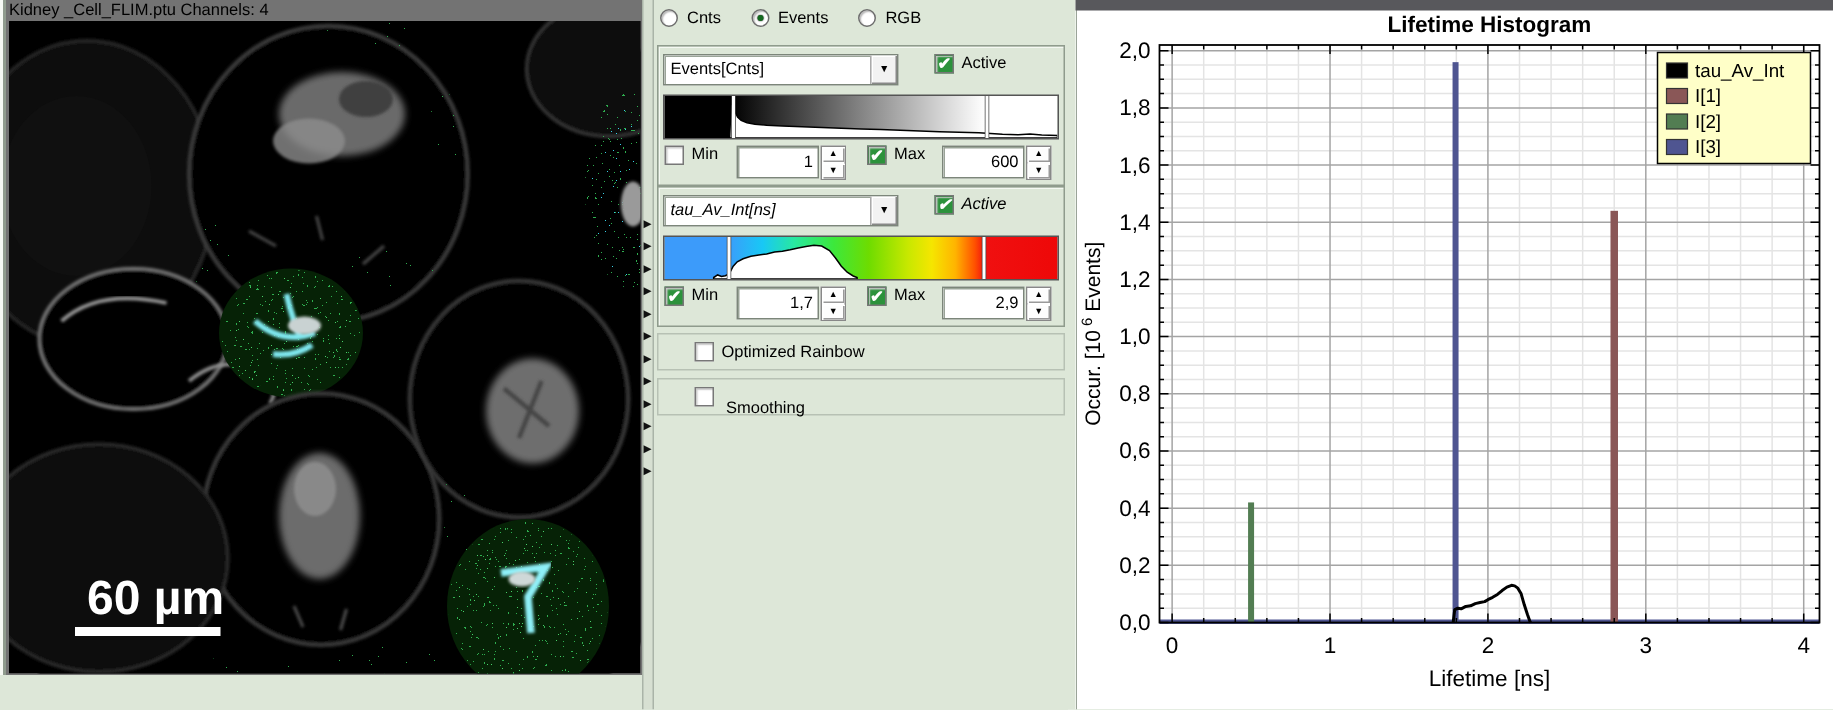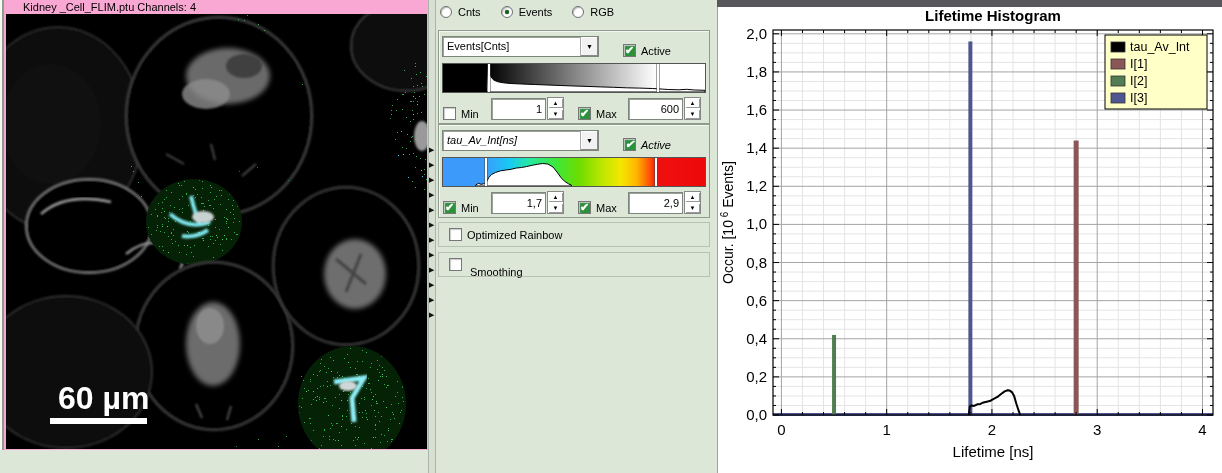--- a/index.html
+++ b/index.html
@@ -1,23 +1,23 @@
 <!DOCTYPE html>
 <html><head>
 <meta charset="utf-8">
 <style>
   * { margin:0; padding:0; box-sizing:border-box; }
   html,body { width:1222px; height:473px; overflow:hidden;
     font-family:"Liberation Sans", sans-serif; background:#dde7d8; }
   .app { display:flex; width:1222px; height:473px; }
 
   
-  .left-panel { width:428px; height:450px; background:#f9a8d4;
+  .left-panel { width:428px; height:450px; background:#737373;
     border-left:2px solid #f6f9f4; box-shadow:inset 2px 0 0 #8f9b8d;
-    position:relative;padding-left:17px; }
+    position:relative; }
   .img-title { height:14px; line-height:14px; font-size:11px; color:#000;
     padding-left:4px; white-space:nowrap; overflow:hidden; }
   .img-wrap { position:absolute; left:4px; top:14px; width:421px; height:435px;
     background:#000;border-radius:21px; }
   .img-wrap svg { display:block; }
 
   
   .splitter { width:8px; height:473px; position:relative; background:#d7e0d2;
     border-left:1px solid #aab4a8; border-right:1px solid #aab4a8; }
   .splitter .arr { position:absolute; left:0px; font-size:7px; color:#111;
@@ -28,21 +28,21 @@
     font-size:11px; }
   .radio-row { position:absolute; left:4px; top:6px; display:flex; align-items:center; gap:6px; }
   .radio { width:12px; height:12px; border-radius:50%; background:#fff;
     border:1px solid #6e6e6e; box-shadow:inset 1px 1px 1px #bbb; position:relative; cursor:pointer; }
   .radio.checked::after { content:""; position:absolute; left:3px; top:3px; width:4px; height:4px;
     border-radius:50%; background:#14691f; box-shadow:0 0 1px #000; }
   .radio-label { margin-right:14px; }
 
   .groupbox { position:absolute; left:2px; width:272px; border:1px solid #8f9b8d;
     background:#dde7d8; box-shadow:1px 1px 0 #f4f8f2 inset; }
-  .row { position:absolute; display:flex; align-items:flex-end; }
+  .row { position:absolute; display:flex; align-items:flex-start; }
 
   .dropdown { display:flex; height:21px; width:157px; border:1px solid #7c867a;
     background:#fff; box-shadow:inset 1px 1px 0 #9aa498; cursor:pointer; }
   .dropdown .dd-text { flex:1; line-height:19px; padding-left:4px; font-size:11px;
     white-space:nowrap; overflow:hidden; }
   .dropdown .dd-btn { width:18px; border-left:1px solid #aaa; background:#f2f2f2;
     box-shadow:inset -1px -1px 0 #888, inset 1px 1px 0 #fff;
     display:flex; align-items:center; justify-content:center; font-size:7px; color:#000; }
 
   .cb { width:13px; height:13px; background:#fff; border:1px solid #777;
@@ -67,21 +67,21 @@
     box-shadow:inset 1px 1px 0 #9aa498; font-size:11px; text-align:right;
     padding-right:3px; font-family:"Liberation Sans",sans-serif; }
   .spinner { width:17px; height:23px; display:flex; flex-direction:column;
     border:1px solid #888; background:#fff; margin-left:1px; }
   .spin-btn { flex:1; display:flex; align-items:center; justify-content:center;
     font-size:6px; color:#000; background:#fdfdfd;
     box-shadow:inset 1px 1px 0 #fff, inset -1px -1px 0 #999; cursor:pointer; }
   .spin-btn + .spin-btn { margin-top:1px; }
 
   .opt-box { position:absolute; left:2px; width:272px; height:25px;
-    border:1px solid #b7c1b4; display:flex; align-items:center; padding-left:10px;
+    border:1px solid #b7c1b4; display:flex; align-items:center; padding-left:24px;
     background:#dde7d8; }
 
   
   .chart-panel { width:510px; height:473px; background:#fff; position:relative;
     border-left:5px solid #dde7d8; box-shadow:inset 1px 0 0 #9aa498; }
   .chart-topstrip { position:absolute; left:0; top:0; width:505px; height:7px; background:#58585c; }
   #chart { position:absolute; left:0; top:0; }
 </style>
 </head>
 <body>

